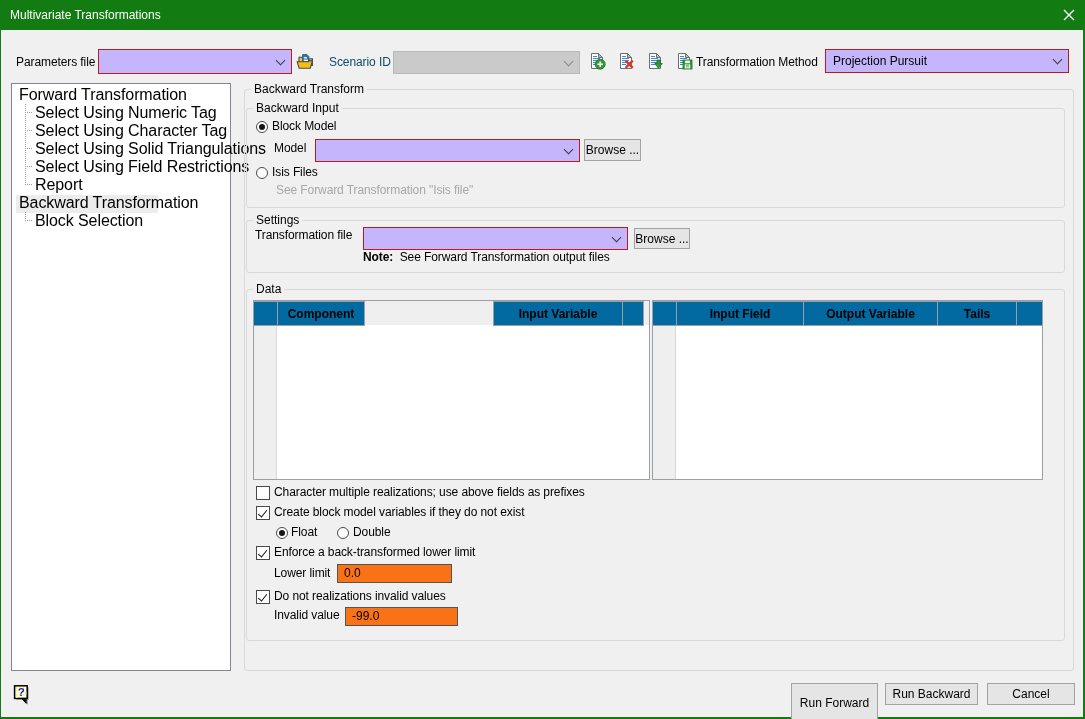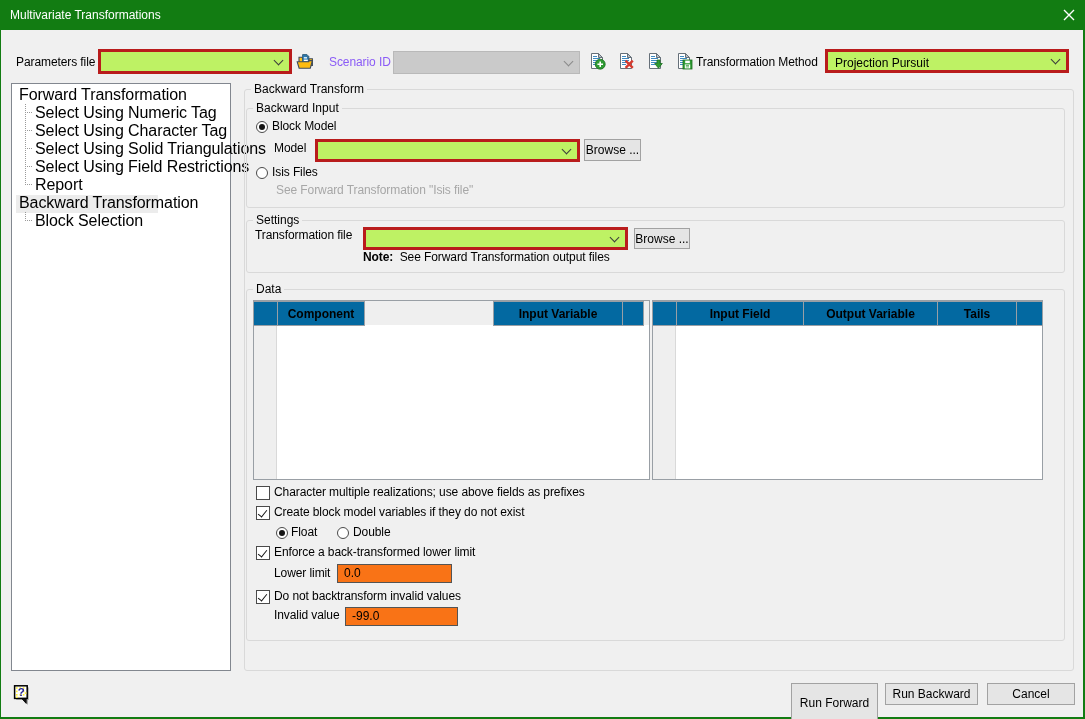--- a/index.html
+++ b/index.html
@@ -1,21 +1,21 @@
 <!DOCTYPE html>
 <html><head>
 <meta charset="utf-8">
 <style>
 *{margin:0;padding:0;box-sizing:border-box}
 html,body{width:1085px;height:719px;overflow:hidden}
 body{font-family:"Liberation Sans",sans-serif;background:#f0f0f0;position:relative}
 .abs{position:absolute}
 .lbl{position:absolute;font-size:12px;line-height:14px;color:#000;white-space:nowrap;letter-spacing:-0.09px}
-.gray{color:#8b5cf6}
-.combo{position:absolute;background:#bef264;border:3px solid #b91c1c}
+.gray{color:#0c4a6e}
+.combo{position:absolute;background:#c4b5fd;border:1px solid #b91c1c}
 .chev{position:absolute;right:7px;top:50%;width:7px;height:7px;border-right:1.2px solid #3c3c3c;border-bottom:1.2px solid #3c3c3c;transform:translateY(-72%) rotate(45deg)}
 .chevg{border-color:#8a8a8a}
 .btn{position:absolute;background:#e5e5e5;border:1px solid #a2a2a2;font-size:12px;color:#000;display:flex;align-items:center;justify-content:center}
 .grp{position:absolute;border:1px solid #d9d9d9;border-radius:3px}
 .grp>span{position:absolute;top:-7px;left:6px;background:#f0f0f0;padding:0 3px;font-size:12px;line-height:13px;white-space:nowrap}
 .cb{position:absolute;width:14px;height:14px;background:#fff;border:1px solid #4a4a4a}
 .cb.on::after{content:"";position:absolute;left:3px;top:0.5px;width:4px;height:8px;border-right:1.5px solid #101010;border-bottom:1.5px solid #101010;transform:rotate(38deg)}
 .rad{position:absolute;width:12px;height:12px;border-radius:50%;background:#fff;border:1px solid #4a4a4a}
 .rad.on::after{content:"";position:absolute;left:2px;top:2px;width:6px;height:6px;border-radius:50%;background:#161616}
 .dv{position:absolute;width:1px;background-image:repeating-linear-gradient(to bottom,#9a9a9a 0 1px,transparent 1px 2px)}
@@ -175,21 +175,21 @@
 <div class="lbl" style="left:274px;top:505px">Create block model variables if they do not exist</div>
 <div class="rad on" style="left:276px;top:527px"></div>
 <div class="lbl" style="left:291px;top:525px">Float</div>
 <div class="rad" style="left:337px;top:527px"></div>
 <div class="lbl" style="left:353px;top:525px">Double</div>
 <div class="cb on" style="left:256px;top:546px"></div>
 <div class="lbl" style="left:274px;top:545px">Enforce a back-transformed lower limit</div>
 <div class="lbl" style="left:274px;top:566px">Lower limit</div>
 <div class="inp" style="left:337px;top:564px;width:115px;height:19px">0.0</div>
 <div class="cb on" style="left:256px;top:590px"></div>
-<div class="lbl" style="left:274px;top:589px">Do not backtransform invalid values</div>
+<div class="lbl" style="left:274px;top:589px">Do not realizations invalid values</div>
 <div class="lbl" style="left:274px;top:608px">Invalid value</div>
 <div class="inp" style="left:345px;top:607px;width:113px;height:19px">-99.0</div>
 
 <svg class="abs" style="left:13px;top:684px" width="21" height="22" viewBox="0 0 21 22">
   <rect x="3.2" y="3.4" width="12.6" height="12.6" fill="#aaa"></rect>
   <path d="M10 16 H15 V21 Z" fill="#aaa"></path>
   <rect x="1.6" y="1.8" width="12.6" height="12.6" fill="#fff" stroke="#000" stroke-width="1.5"></rect>
   <g fill="#ffee30">
     <rect x="3" y="3.2" width="1.6" height="1.6"></rect>
       <rect x="6.4" y="3.2" width="1.6" height="1.6"></rect>

